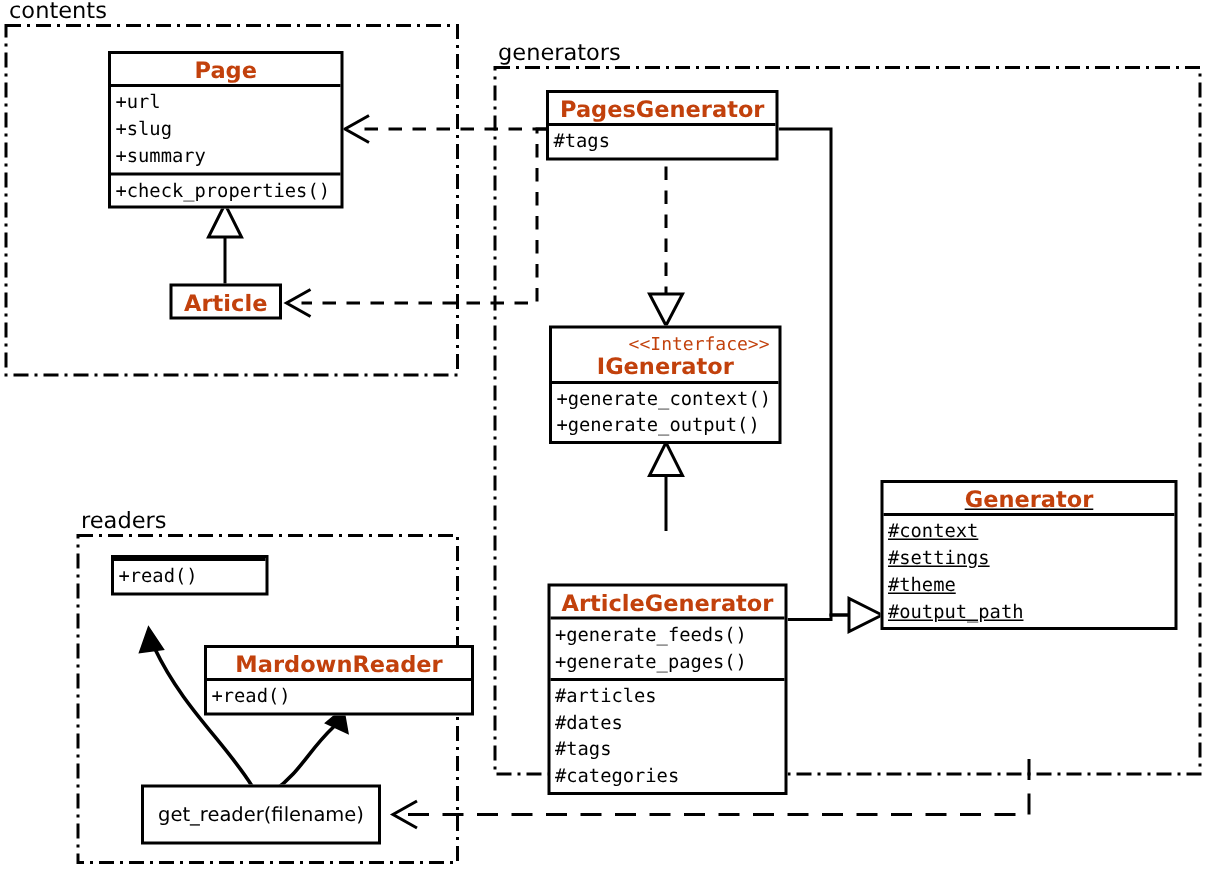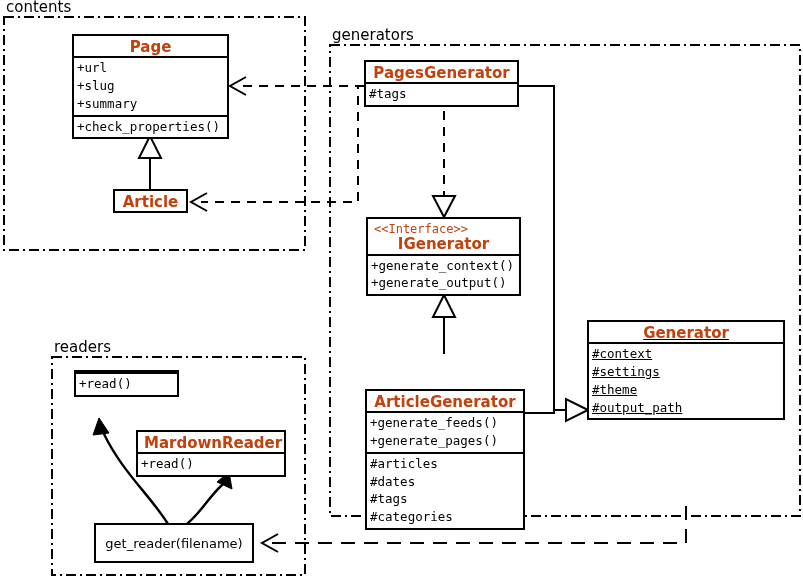--- a/index.html
+++ b/index.html
@@ -50,21 +50,21 @@
     padding: 3px 6px 0 6px;
     line-height: 1.15;
     white-space: nowrap;
   }
   .uml .stereo {
     display: block;
     font-family: "DejaVu Sans Mono", monospace;
     font-weight: normal;
     font-size: 12px;
     line-height: 1.2;
-    text-align: left;
+    text-align: right;
   }
   .uml .compartment {
     box-sizing: border-box;
     border-top: 2px solid #000;
     padding: 1px 3px 2px 3px;
   }
   .uml .member {
     font-family: "DejaVu Sans Mono", monospace;
     font-size: 12.5px;
     color: #000000;
@@ -194,21 +194,21 @@
       <div class="member">#output_path</div>
     </div>
   </div>
 
   <div class="uml" style="left:74px; top:370px; width:105px;">
     <div class="compartment">
       <div class="member">+read()</div>
     </div>
   </div>
 
-  <div class="uml" style="left:136px; top:430px; width:150px;">
+  <div class="uml" style="left:136px; top:430px; width:180px;">
     <div class="row-head">MardownReader</div>
     <div class="compartment">
       <div class="member">+read()</div>
     </div>
   </div>
 
   <div class="plainbox" style="left:94px; top:523px; width:160px; height:40px;">
     <span class="fn">get_reader(filename)</span>
   </div>
 

